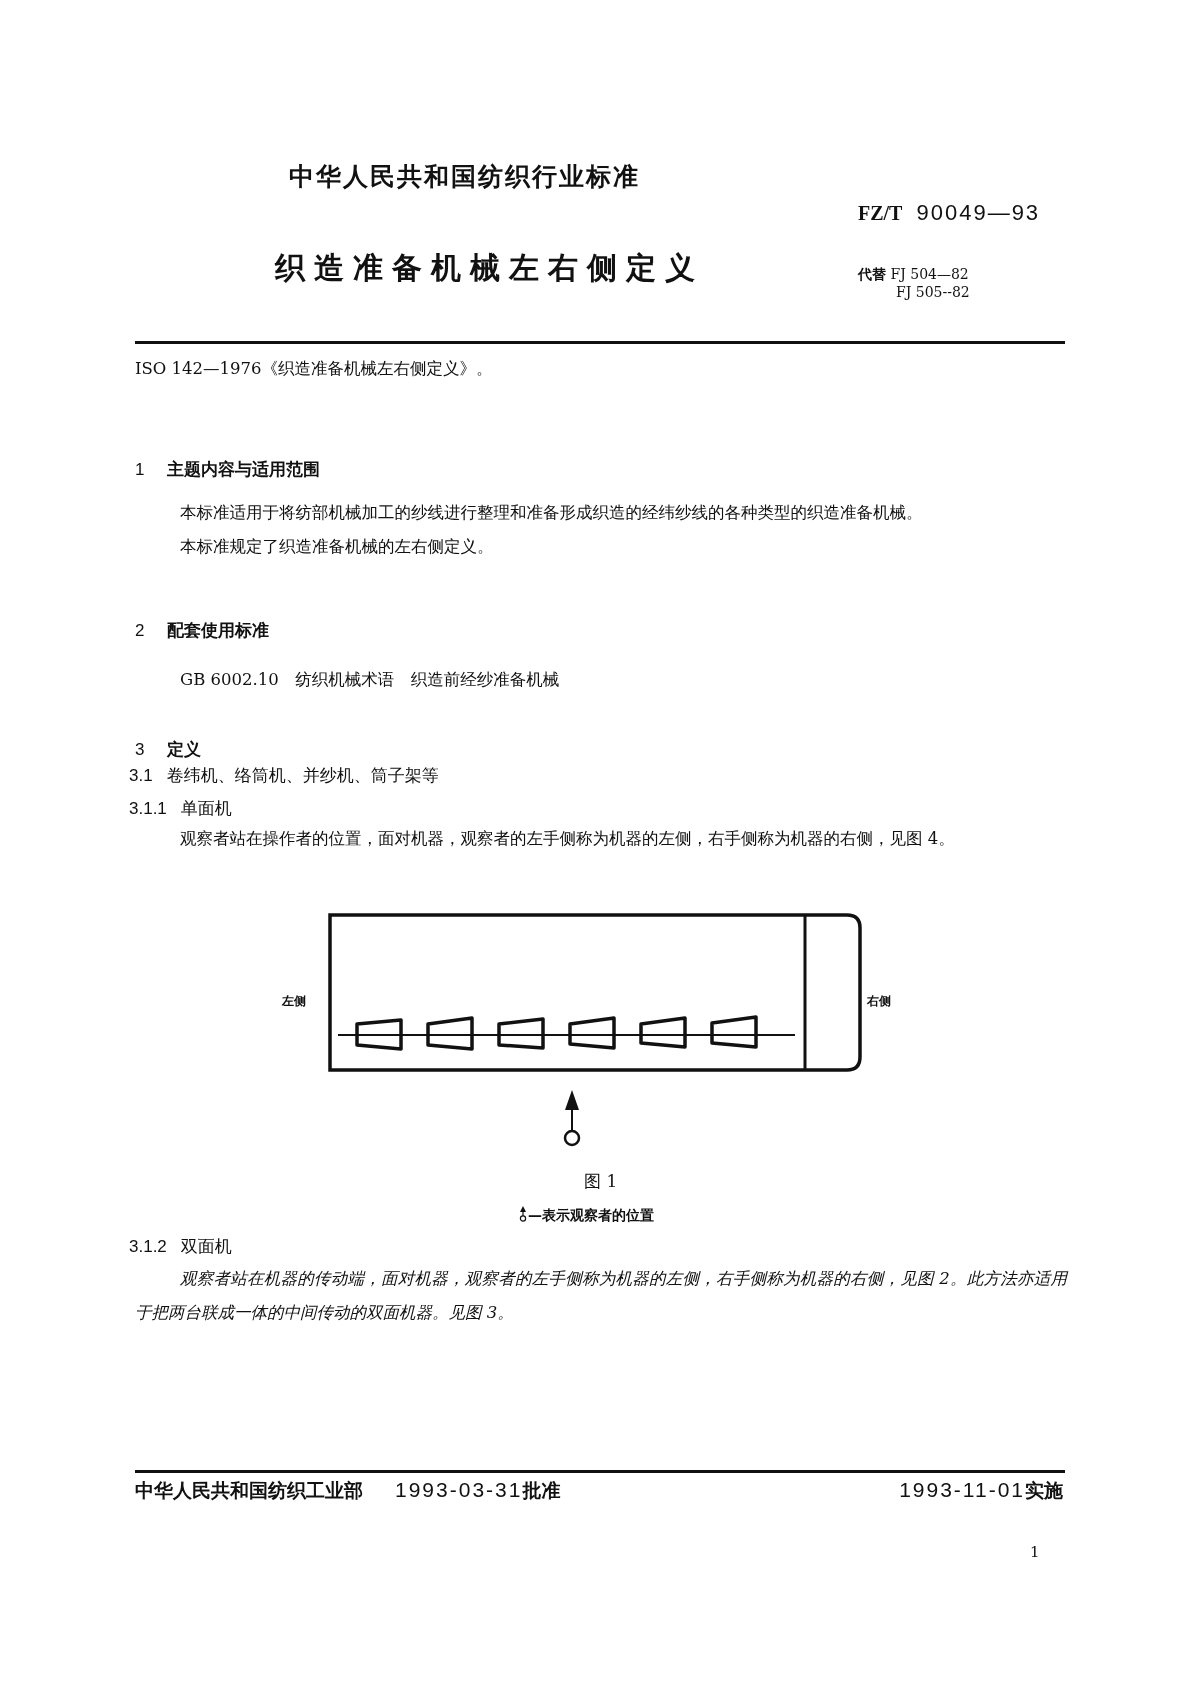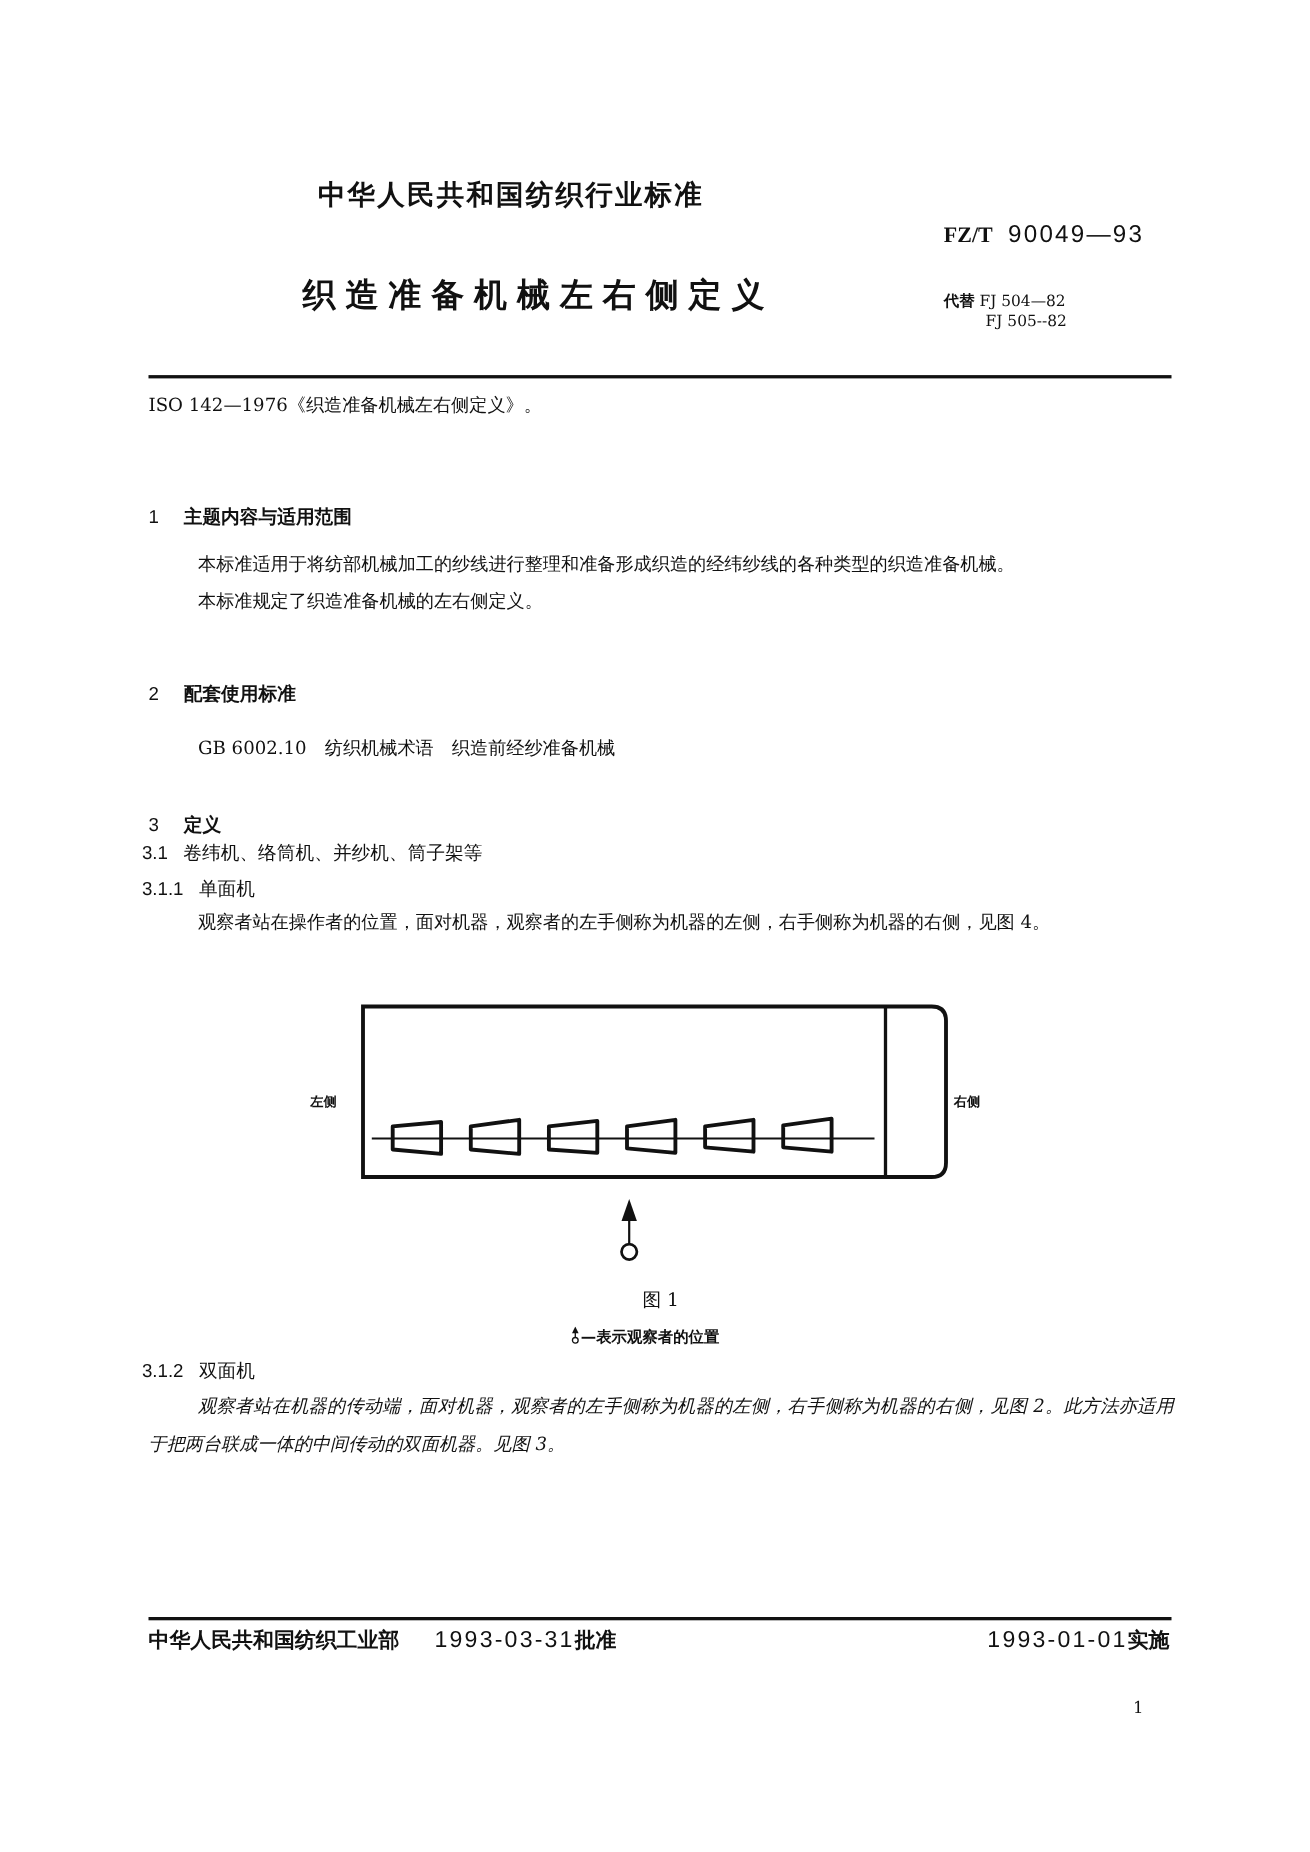--- a/index.html
+++ b/index.html
@@ -133,15 +133,15 @@
 <div class="abs subhead" style="top:1235px;">
   <span class="n">3.1.2</span><span>双面机</span>
 </div>
 <div class="abs para indent" style="top:1262px;font-style:italic;">观察者站在机器的传动端，面对机器，观察者的左手侧称为机器的左侧，右手侧称为机器的右侧，见图 2。此方法亦适用于把两台联成一体的中间传动的双面机器。见图 3。</div>
 
 <div class="abs rule" style="top:1470px;"></div>
 <div class="abs footer-left">
   <span class="org">中华人民共和国纺织工业部</span><span class="dt">1993-03-31</span><span class="org">批准</span>
 </div>
 <div class="abs footer-right">
-  <span class="dt">1993-01-01</span><span class="act">实施</span>
+  <span class="dt">1993-11-01</span><span class="act">实施</span>
 </div>
 <div class="abs page-num">1</div>
 
 </body></html>

